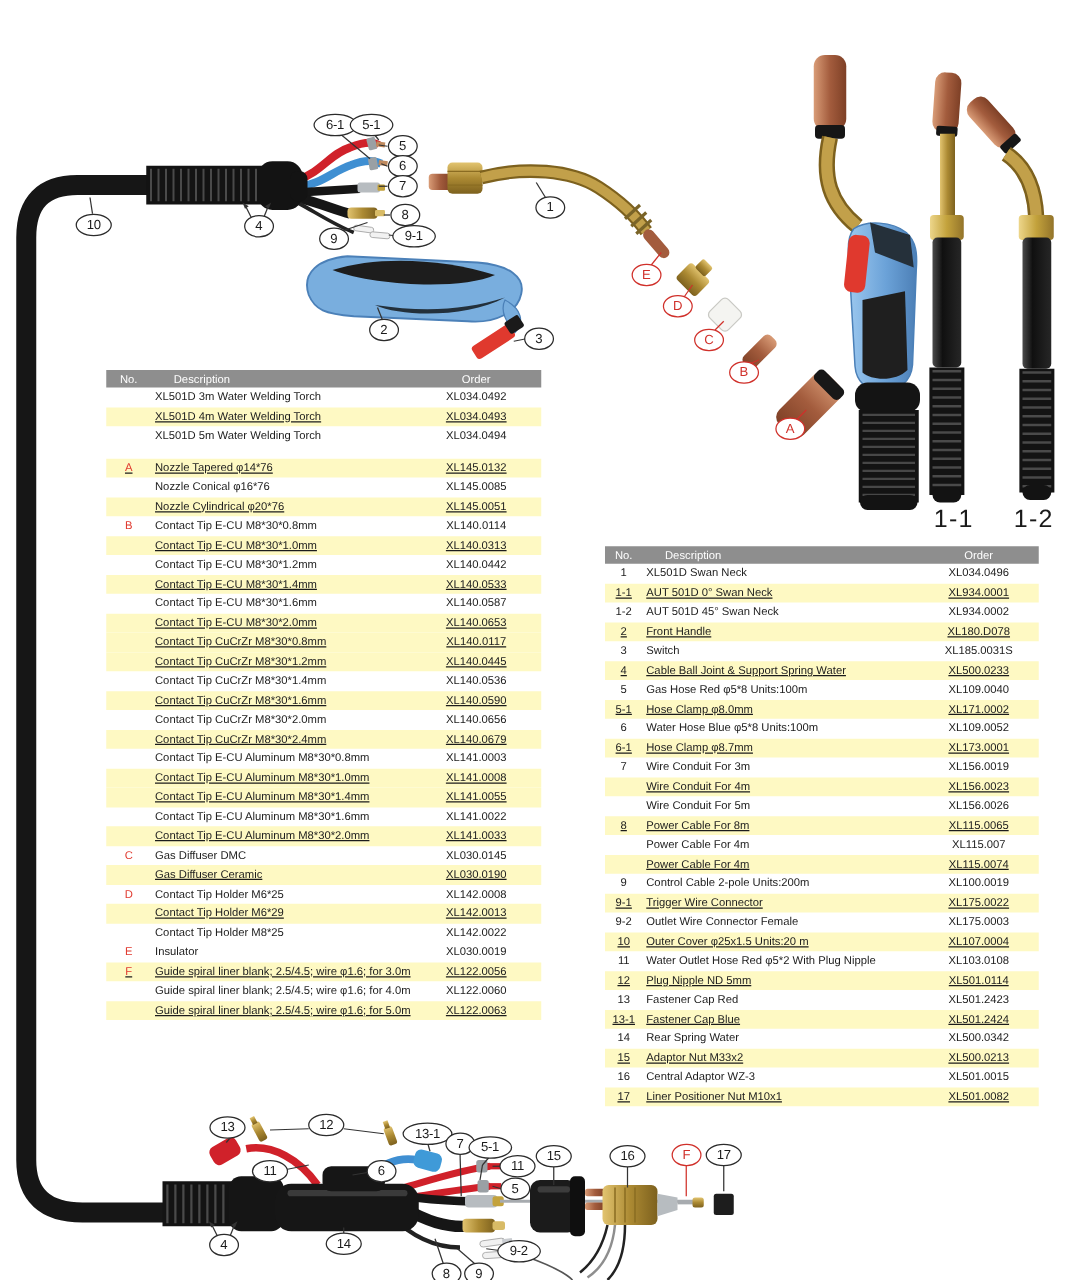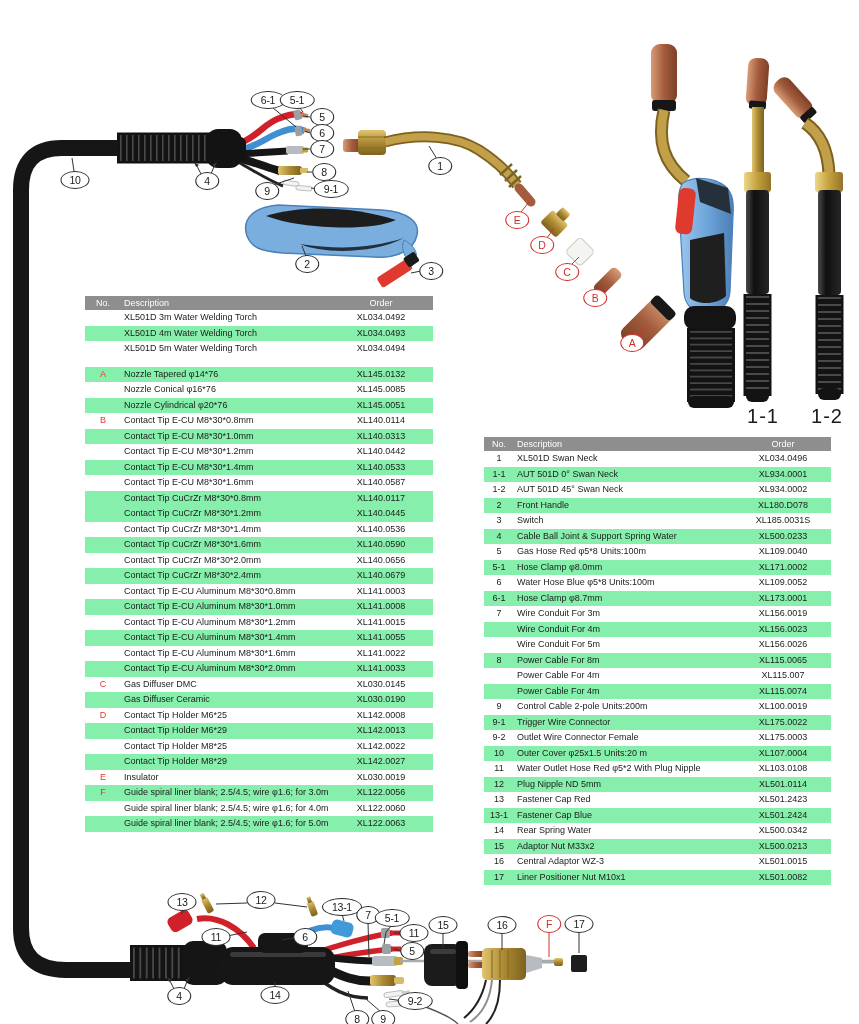--- a/index.html
+++ b/index.html
@@ -5,23 +5,23 @@
   html,body{margin:0;padding:0;}
   body{
     width:859px;height:1024px;position:relative;overflow:hidden;
     background:#ffffff;font-family:"Liberation Sans",sans-serif;
   }
   #stage{position:absolute;inset:0;width:859px;height:1024px;}
   svg.draw{position:absolute;left:0;top:0;z-index:1;}
   
   .ptable{position:absolute;z-index:3;font-size:9px;color:#1c1c1c;}
   .tr{display:flex;height:15.5px;line-height:15.5px;overflow:hidden;}
-  .tr.alt{background:#86efac;}
+  .tr.alt{background:#fef9c3;text-decoration:underline;}
   .tr.spacer{height:10px;background:#fff;}
-  .tr.th-row{height:14px;line-height:14px;background:#8e8e8e;color:#ffffff;}
+  .tr.th-row{height:14px;line-height:14px;background:#8e8e8e;color:#ffffff;gap:15px;}
   .td{white-space:nowrap;overflow:hidden;}
   .td.no{flex:none;text-align:center;}
   .td.desc{flex:1;text-align:left;padding-left:3px;}
   .td.order{flex:none;text-align:center;}
   .lt .td.no{width:36px;}
   .lt .td.order{width:104px;}
   .rt .td.no{width:30px;}
   .rt .td.order{width:96px;}
   .td.no.letter{color:#e0392e;}
   
@@ -379,20 +379,25 @@
         <div class="td desc">Contact Tip E-CU M8*30*1.4mm</div>
         <div class="td order">XL140.0533</div>
       </div>
       <div class="tr">
         <div class="td no"></div>
         <div class="td desc">Contact Tip E-CU M8*30*1.6mm</div>
         <div class="td order">XL140.0587</div>
       </div>
       <div class="tr alt">
         <div class="td no"></div>
+        <div class="td desc">Contact Tip E-CU M8*30*2.0mm</div>
+        <div class="td order">XL140.0653</div>
+      </div>
+      <div class="tr alt">
+        <div class="td no"></div>
         <div class="td desc">Contact Tip CuCrZr M8*30*0.8mm</div>
         <div class="td order">XL140.0117</div>
       </div>
       <div class="tr alt">
         <div class="td no"></div>
         <div class="td desc">Contact Tip CuCrZr M8*30*1.2mm</div>
         <div class="td order">XL140.0445</div>
       </div>
       <div class="tr">
         <div class="td no"></div>
@@ -416,25 +421,20 @@
       </div>
       <div class="tr">
         <div class="td no"></div>
         <div class="td desc">Contact Tip E-CU Aluminum M8*30*0.8mm</div>
         <div class="td order">XL141.0003</div>
       </div>
       <div class="tr alt">
         <div class="td no"></div>
         <div class="td desc">Contact Tip E-CU Aluminum M8*30*1.0mm</div>
         <div class="td order">XL141.0008</div>
-      </div>
-      <div class="tr">
-        <div class="td no"></div>
-        <div class="td desc">Contact Tip E-CU Aluminum M8*30*1.2mm</div>
-        <div class="td order">XL141.0015</div>
       </div>
       <div class="tr alt">
         <div class="td no"></div>
         <div class="td desc">Contact Tip E-CU Aluminum M8*30*1.4mm</div>
         <div class="td order">XL141.0055</div>
       </div>
       <div class="tr">
         <div class="td no"></div>
         <div class="td desc">Contact Tip E-CU Aluminum M8*30*1.6mm</div>
         <div class="td order">XL141.0022</div>
@@ -461,25 +461,20 @@
       </div>
       <div class="tr alt">
         <div class="td no"></div>
         <div class="td desc">Contact Tip Holder M6*29</div>
         <div class="td order">XL142.0013</div>
       </div>
       <div class="tr">
         <div class="td no"></div>
         <div class="td desc">Contact Tip Holder M8*25</div>
         <div class="td order">XL142.0022</div>
-      </div>
-      <div class="tr alt">
-        <div class="td no"></div>
-        <div class="td desc">Contact Tip Holder M8*29</div>
-        <div class="td order">XL142.0027</div>
       </div>
       <div class="tr">
         <div class="td no letter">E</div>
         <div class="td desc">Insulator</div>
         <div class="td order">XL030.0019</div>
       </div>
       <div class="tr alt">
         <div class="td no letter">F</div>
         <div class="td desc">Guide spiral liner blank; 2.5/4.5; wire φ1.6; for 3.0m</div>
         <div class="td order">XL122.0056</div>

